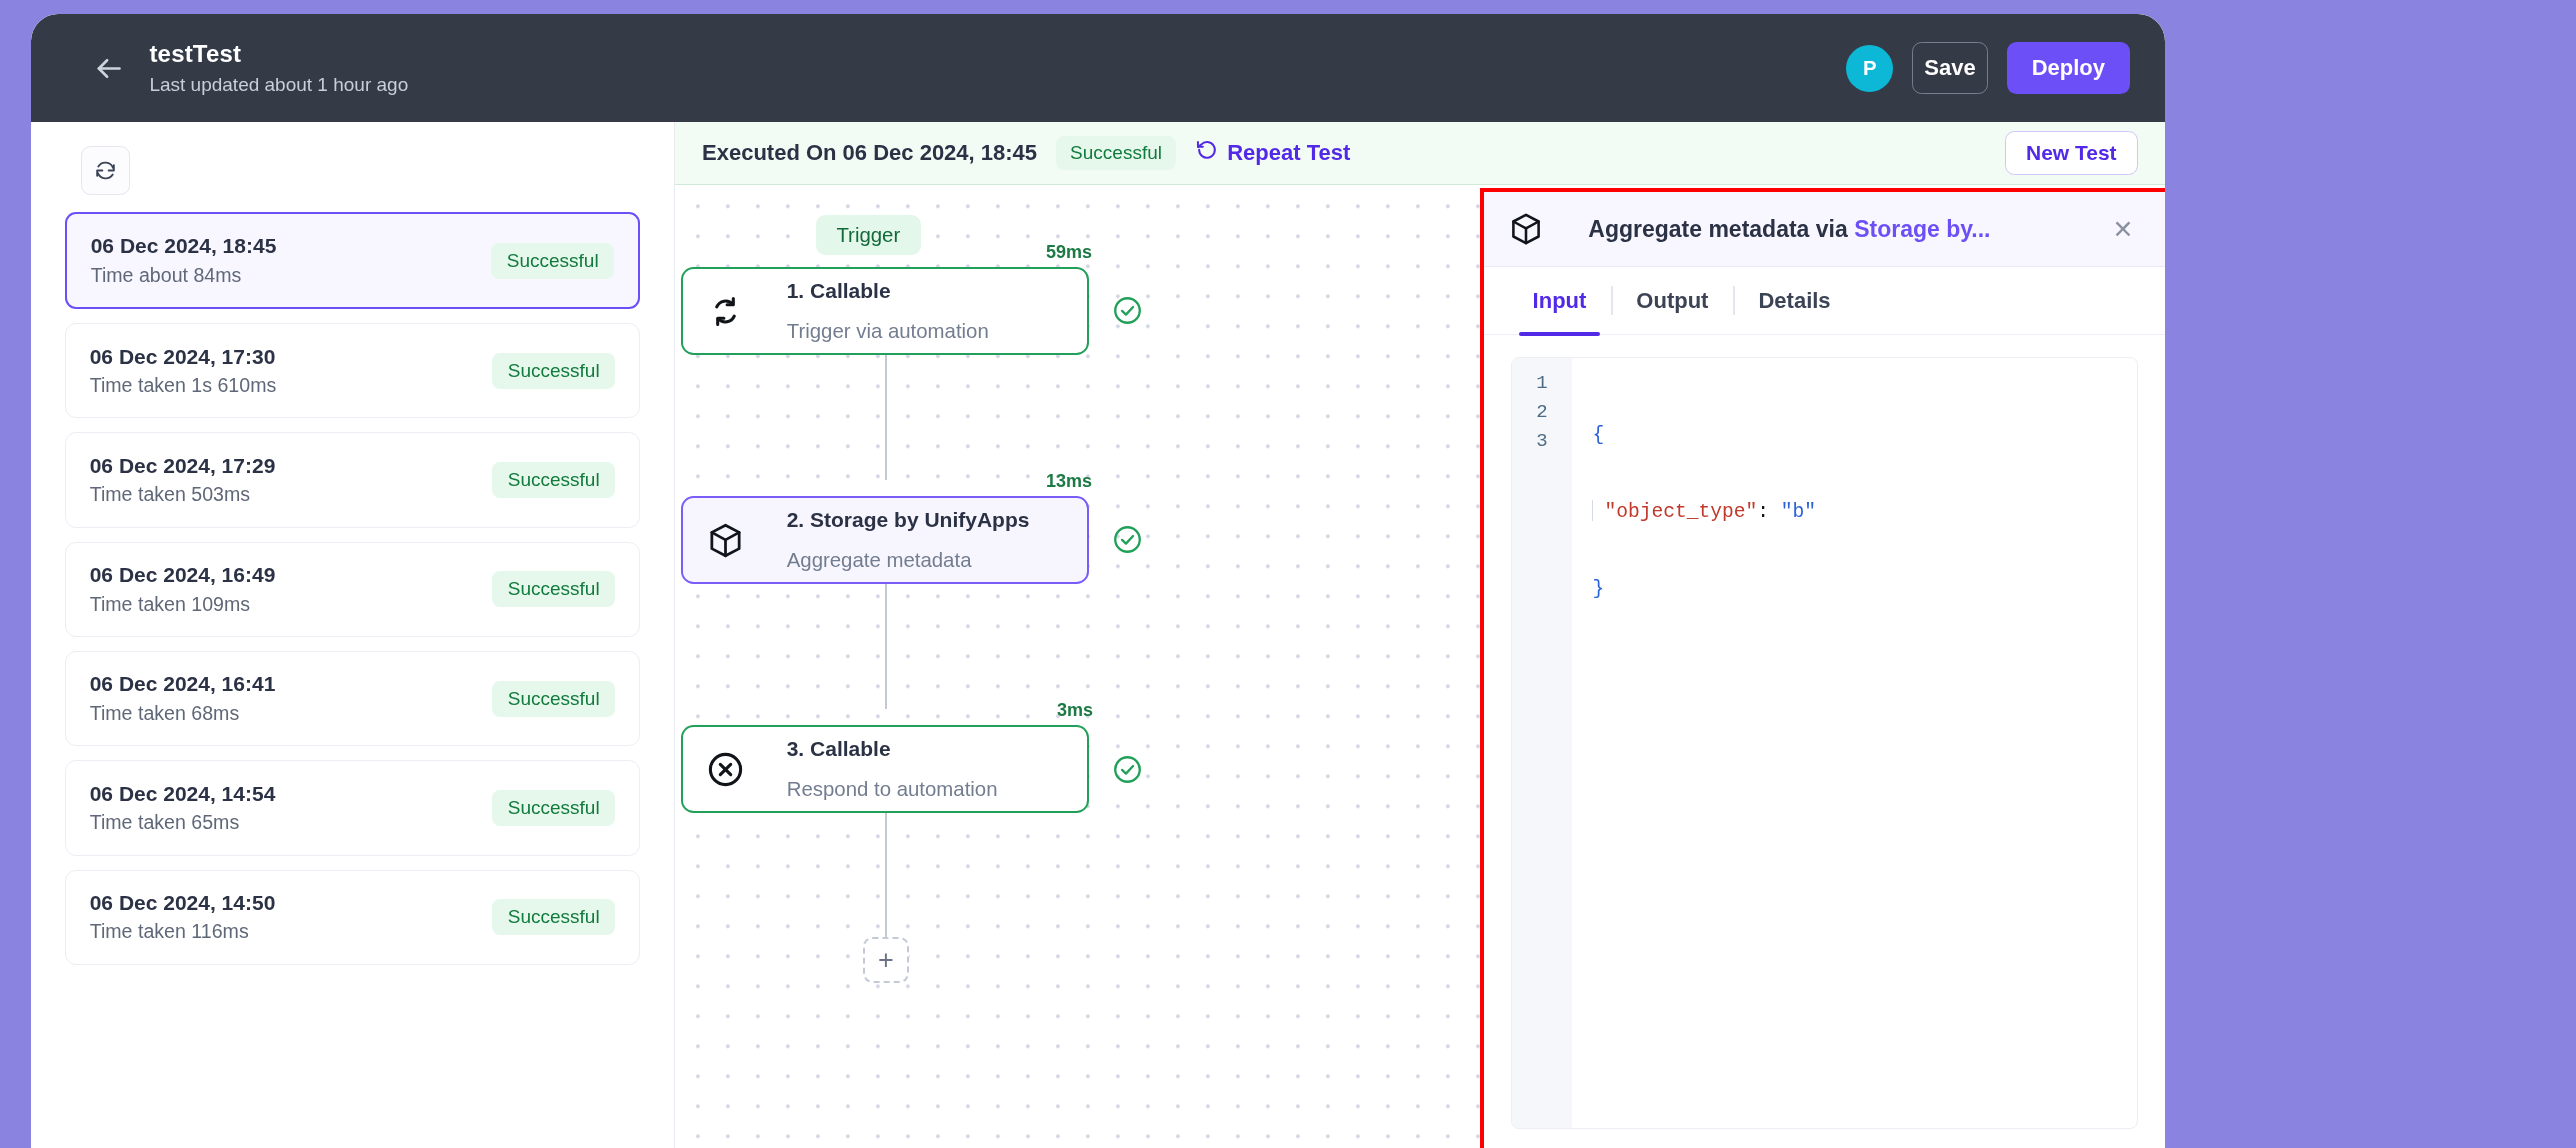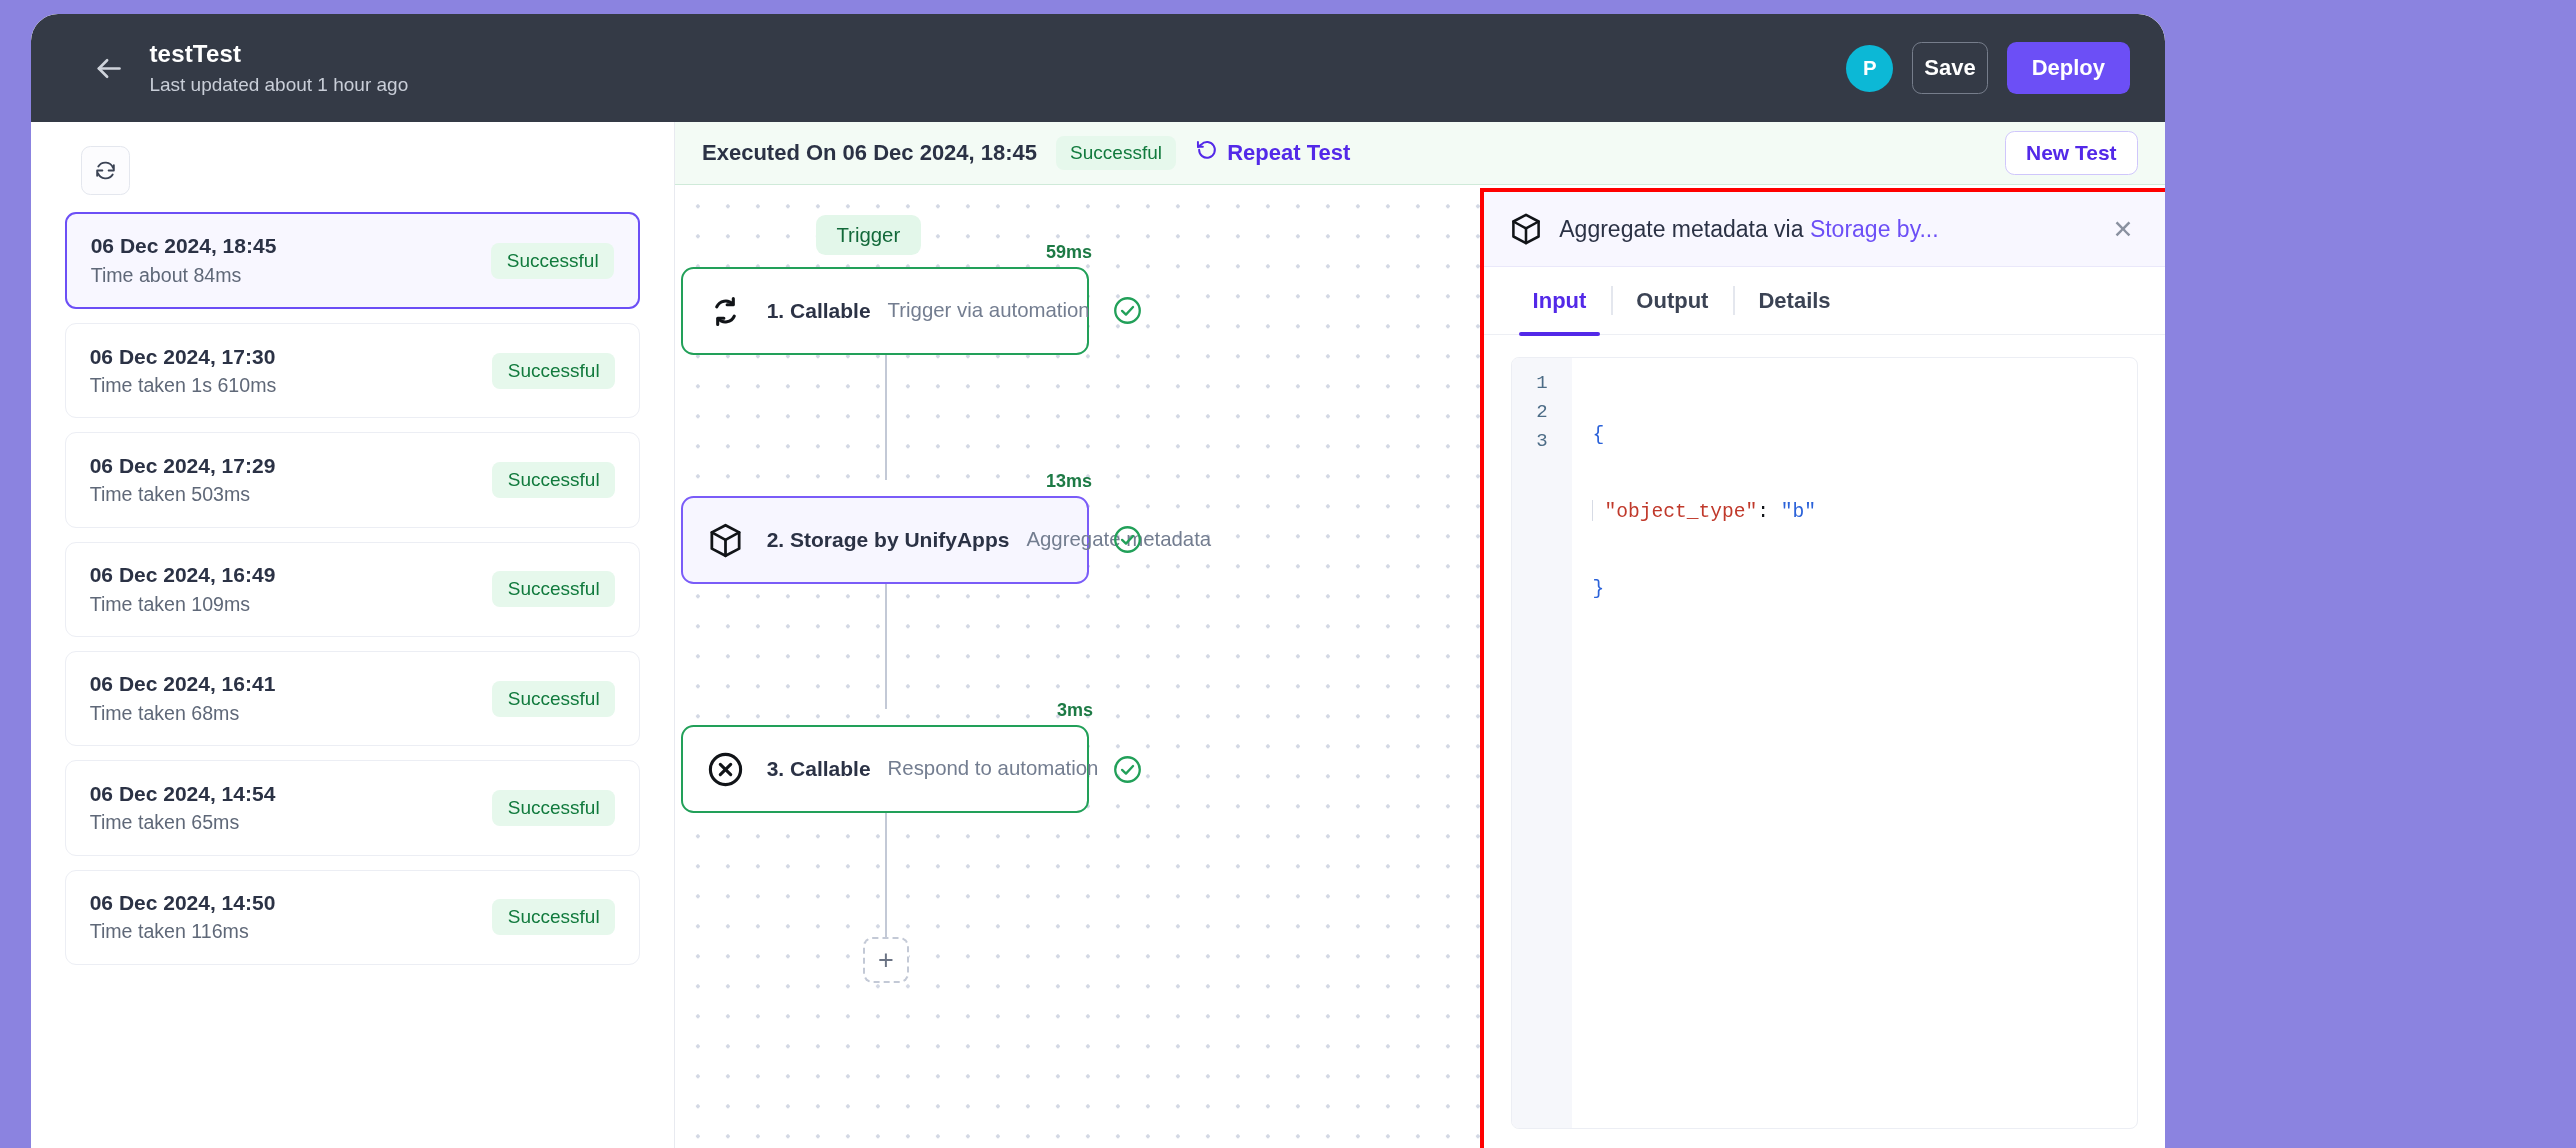--- a/index.html
+++ b/index.html
@@ -209,21 +209,21 @@
     display: flex; align-items: center;
     padding: 0 22px; gap: 20.4px;
     cursor: pointer;
   }
   .node.selected {
     border-color: #7a5cf8;
     background: #f7f6ff;
   }
   .node-icon { width: 41px; height: 41px; flex: 0 0 auto; display:flex; align-items:center; justify-content:center;}
   .node-icon svg { width: 39px; height: 39px; }
-  .node-text { display: flex; flex-direction: row; gap: 17px; min-width: 0; }
+  .node-text { display: flex; flex-direction: column; gap: 17px; min-width: 0; margin-left: 20px; }
   .node-title { font-size: 21px; font-weight: 700; color: #2b3245; white-space: nowrap; }
   .node-sub { font-size: 20.4px; color: #737d90; white-space: nowrap; }
   .node-ms {
     position: absolute; font-size: 18px; font-weight: 600; color: #1d7a45;
   }
   .node-check {
     position: absolute; width: 31px; height: 31px;
   }
   .node-check svg { width: 31px; height: 31px; }
   .add-node-btn {
@@ -249,22 +249,22 @@
   .panel-head {
     flex: 0 0 75px;
     background: #f8f7ff;
     display: flex; align-items: center;
     padding: 0 23.6px; gap: 15.7px;
     border-bottom: 1.6px solid #eae8fa;
   }
   .panel-head-icon { width: 36px; height: 36px; flex: 0 0 auto; }
   .panel-head-icon svg { width: 36px; height: 36px; }
   .panel-title {
-    font-size: 23px; font-weight: 400; color: #2b3245;
-    white-space: nowrap; overflow: hidden;
+    font-size: 23px; font-weight: 700; color: #2b3245;
+    white-space: nowrap; overflow: hidden; margin-left: 29px;
   }
   .panel-title .accent { color: #6c4ff6; }
   .panel-close {
     margin-left: auto; color: #8a91a0;
     font-size: 25px; cursor: pointer; padding: 3.1px 7.9px; line-height: 1;
   }
   .panel-tabs {
     flex: 0 0 68px;
     display: flex; align-items: stretch;
     padding: 0 23.6px;

